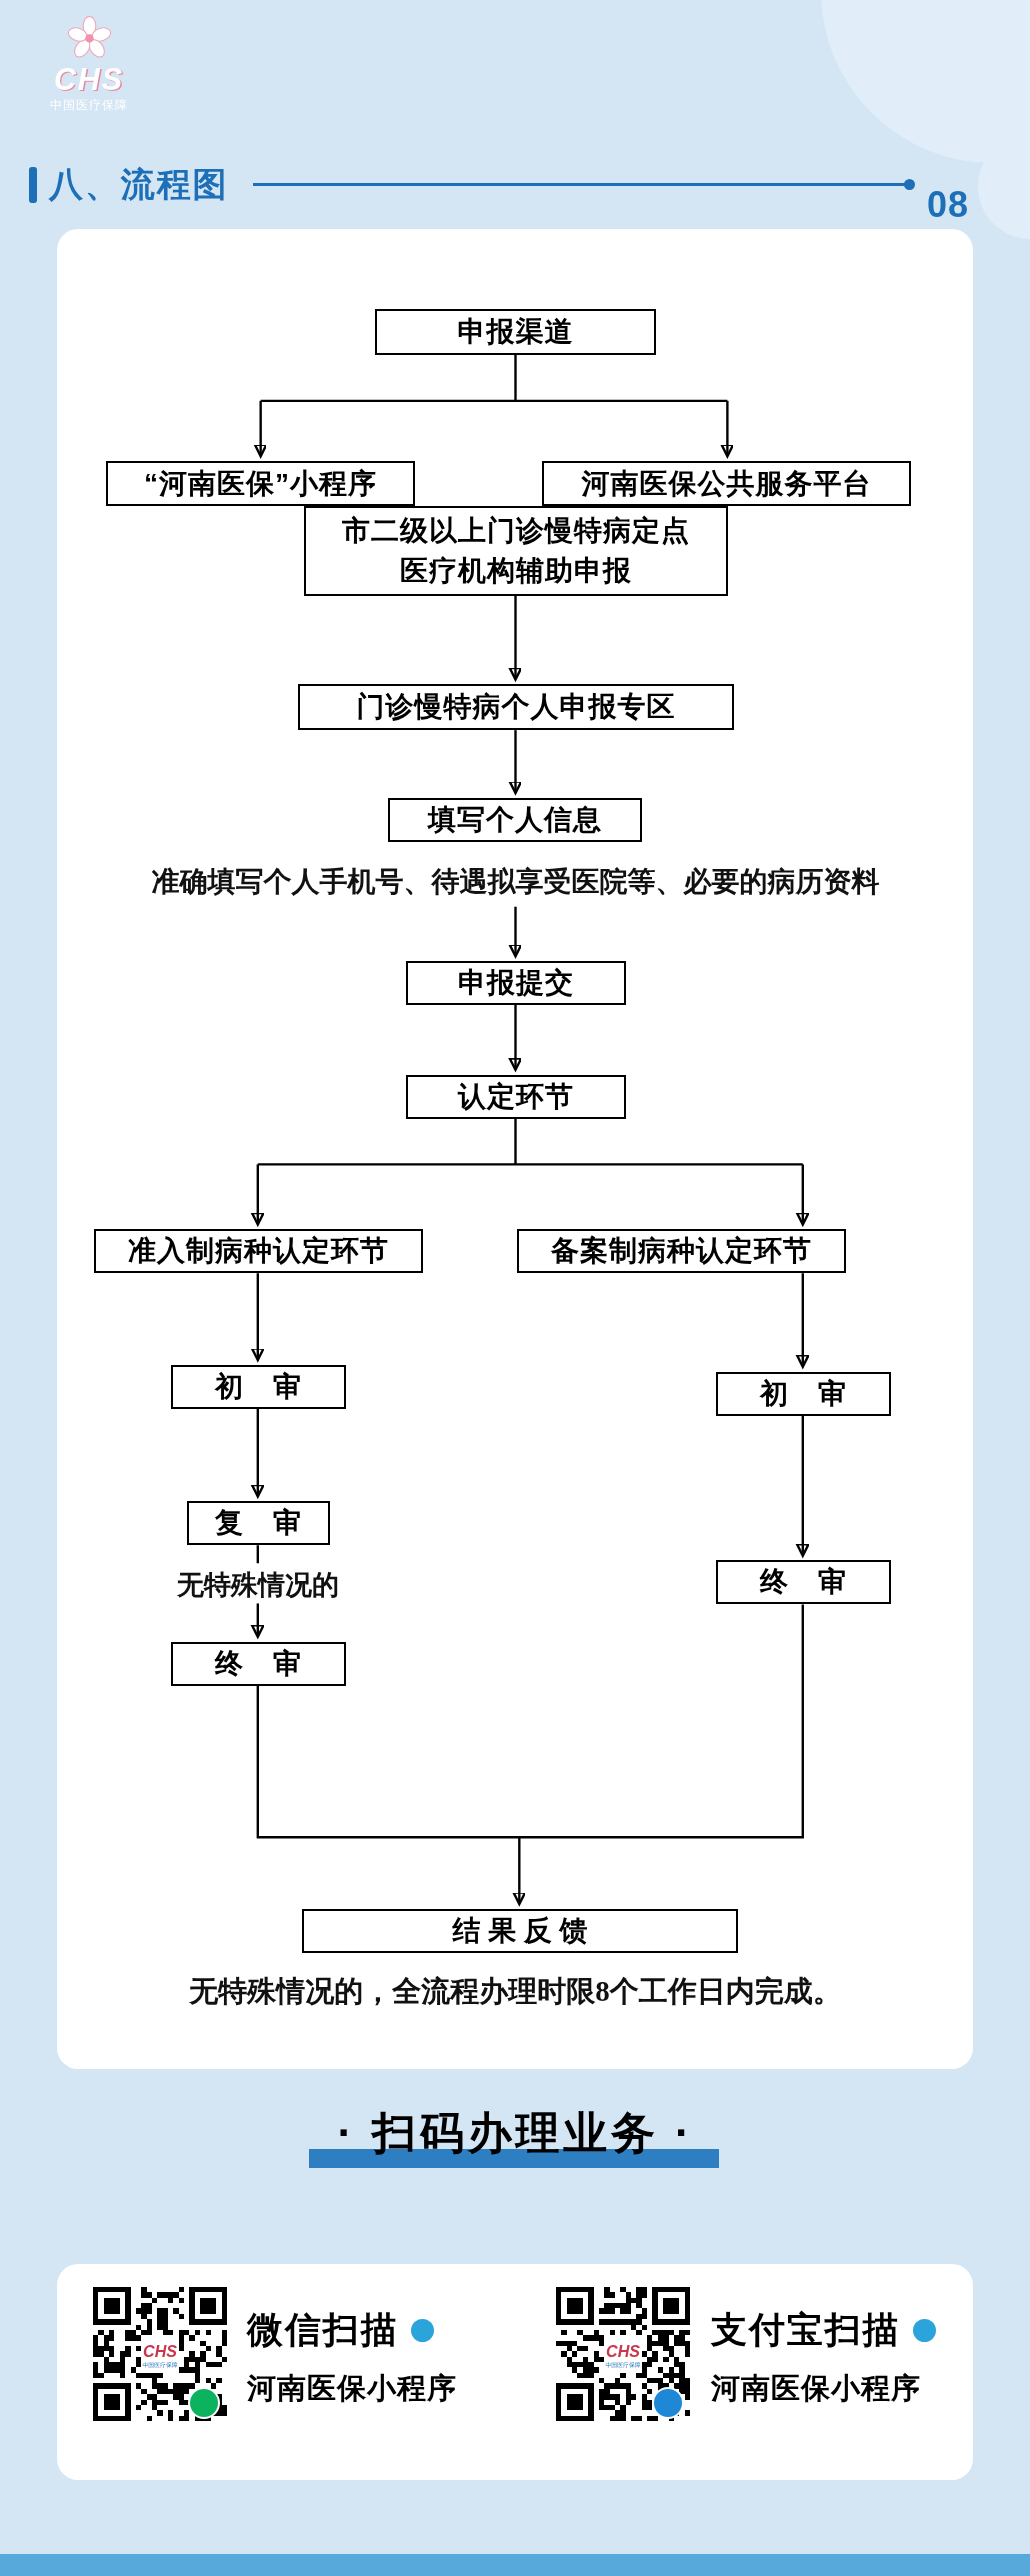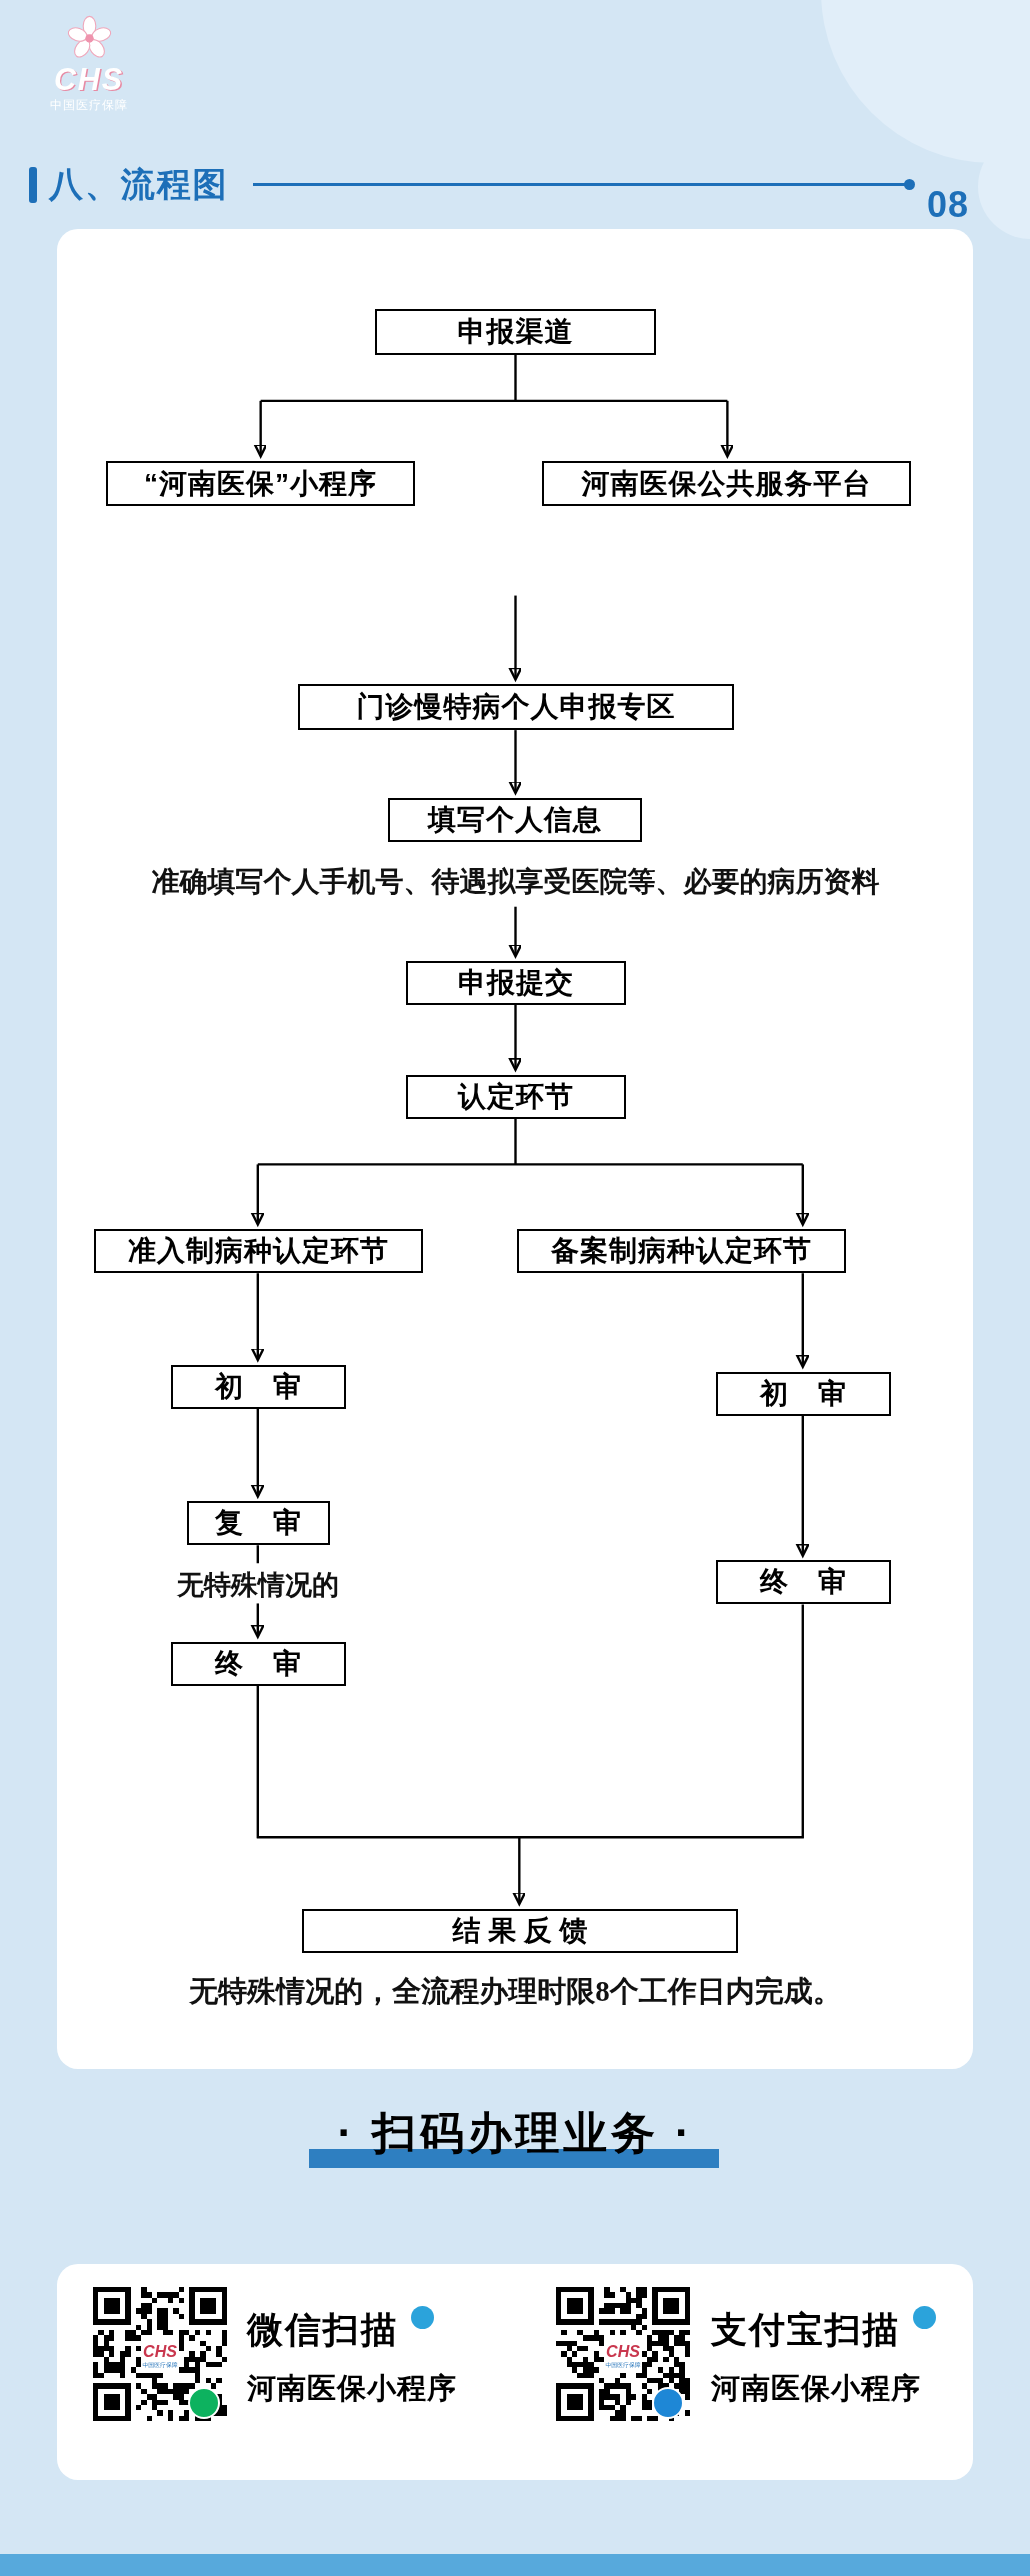--- a/index.html
+++ b/index.html
@@ -50,21 +50,21 @@
   .scan-title{position:absolute;left:0;top:2104px;width:1031px;text-align:center;z-index:2;
     font-size:44px;font-weight:bold;letter-spacing:3.8px;color:#000;}
 
   svg.qr{position:absolute;width:134px;height:134px;z-index:2;background:#fff;}
   #qr-wechat{left:93px;top:2287px;}
   #qr-alipay{left:556px;top:2287px;}
   .qr-badge{position:absolute;width:32px;height:32px;border-radius:50%;border:2.9px solid #fff;z-index:3;}
   .qr-badge.wechat{left:188px;top:2387px;background:#0db25f;}
   .qr-badge.alipay{left:652px;top:2387px;background:#1e87d6;}
 
-  .scan-label-row{position:absolute;display:flex;align-items:flex-start;z-index:2;}
+  .scan-label-row{position:absolute;display:flex;align-items:center;z-index:2;}
   .scan-label-row.wx{left:247px;top:2306px;}
   .scan-label-row.ali{left:711px;top:2306px;}
   .scan-label{font-size:36px;font-weight:bold;letter-spacing:1.9px;}
   .blue-dot{width:23px;height:23px;border-radius:50%;background:#2ba3db;margin-left:12.4px;}
   .scan-caption{position:absolute;font-size:29px;font-weight:600;letter-spacing:1px;z-index:2;}
   .scan-caption.wx{left:247px;top:2369px;}
   .scan-caption.ali{left:711px;top:2369px;}
 
   .bottom-bar{position:absolute;left:0;top:2554px;width:1031px;height:22px;background:#57a9dc;z-index:2;}
 </style>
@@ -119,20 +119,24 @@
     <path d="M270,1476 V1567" marker-end="url(#arrow)"></path>
     <path d="M270,1680 V1714" marker-end="url(#arrow)"></path>
     <path d="M841,1334 V1431" marker-end="url(#arrow)"></path>
     <path d="M841,1483 V1629" marker-end="url(#arrow)"></path>
     <path d="M544,1925 V1994" marker-end="url(#arrow)"></path>
   </svg>
 
   <div class="fbox" style="left:106px;top:461px;width:309px;height:45px;">“河南医保”小程序</div>
   <div class="fbox" style="left:375px;top:309px;width:281px;height:46px;">申报渠道</div>
   <div class="fbox" style="left:542px;top:461px;width:369px;height:45px;">河南医保公共服务平台</div>
+  <div class="fbox twoline" style="left:304px;top:506px;width:424px;height:90px;">
+    <span>市二级以上门诊慢特病定点</span>
+    <span>医疗机构辅助申报</span>
+  </div>
   <div class="fbox" style="left:298px;top:684px;width:436px;height:46px;">门诊慢特病个人申报专区</div>
   <div class="fbox" style="left:388px;top:798px;width:254px;height:44px;">填写个人信息</div>
   <div class="fnote fill">准确填写个人手机号、待遇拟享受医院等、必要的病历资料</div>
   <div class="fbox" style="left:406px;top:961px;width:220px;height:44px;">申报提交</div>
   <div class="fbox" style="left:406px;top:1075px;width:220px;height:44px;">认定环节</div>
   <div class="fbox" style="left:94px;top:1229px;width:329px;height:44px;">准入制病种认定环节</div>
   <div class="fbox" style="left:517px;top:1229px;width:329px;height:44px;">备案制病种认定环节</div>
   <div class="fbox" style="left:171px;top:1365px;width:175px;height:44px;">初　审</div>
   <div class="fbox" style="left:187px;top:1501px;width:143px;height:44px;">复　审</div>
   <div class="fnote exam">无特殊情况的</div>

